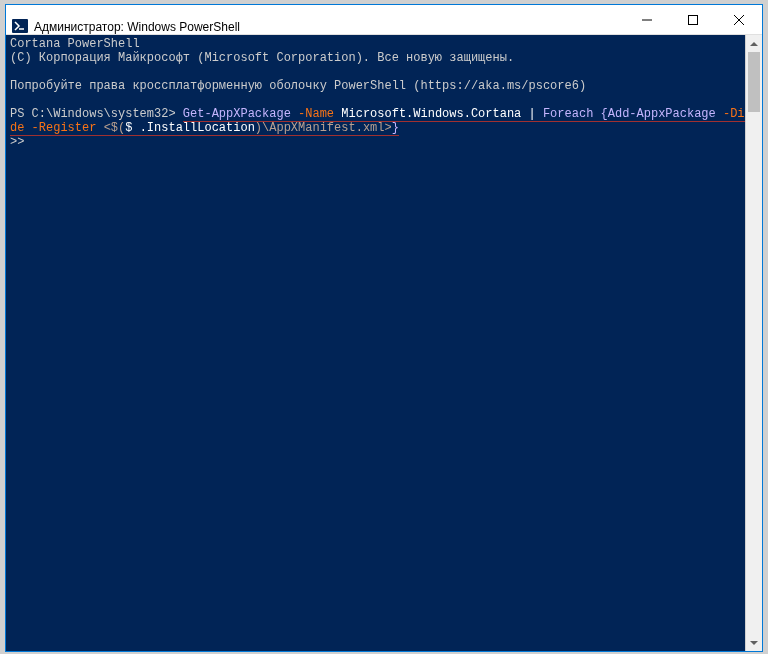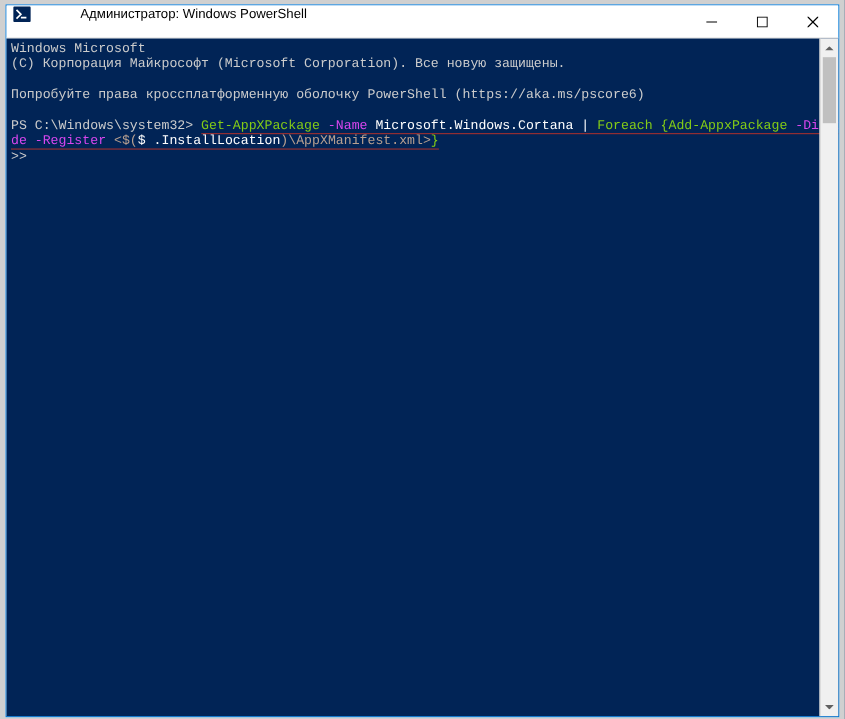--- a/index.html
+++ b/index.html
@@ -22,24 +22,23 @@
       height: 648px;
       background: #ffffff;
       border: 1px solid #0078d7;
       display: flex;
       flex-direction: column;
     }
     .titlebar {
       height: 30px;
       background: #ffffff;
       display: flex;
-      align-items: flex-start;
+      align-items: flex-end;
       padding-left: 6px;
       border-bottom: 1px solid #e0e0e0;
-      gap: 39px;
     }
     .titlebar-icon {
       width: 16px;
       height: 16px;
       margin-right: 6px;
       flex-shrink: 0;
     }
     .titlebar-title {
       font-size: 12px;
       color: #000000;
@@ -74,22 +73,22 @@
     }
     .terminal-line {
       white-space: pre;
     }
     .cmd-area {
       position: relative;
     }
     .underline-red {
       border-bottom: 1px solid #a03030;
     }
-    .token-yellow { color: #84cc16; }
-    .token-gray-param { color: #d946ef; }
+    .token-yellow { color: #c4b5fd; }
+    .token-gray-param { color: #f97316; }
     .token-white { color: #ffffff; }
     .token-pale { color: #b8a090; }
     .prompt-continue {
       color: #cccccc;
     }
     .scrollbar-vert {
       position: absolute;
       right: 0;
       top: 30px;
       bottom: 0;
@@ -149,21 +148,21 @@
       <div class="titlebar-btn close">
         <svg width="10" height="10" viewBox="0 0 10 10">
             <line x1="0" y1="0" x2="10" y2="10" stroke="#000" stroke-width="1"></line>
             <line x1="10" y1="0" x2="0" y2="10" stroke="#000" stroke-width="1"></line>
           </svg>
       </div>
     </div>
   </div>
 
   <div class="terminal">
-    <div class="terminal-line">Windows Microsoft</div>
+    <div class="terminal-line">Cortana PowerShell</div>
     <div class="terminal-line">(C) Корпорация Майкрософт (Microsoft Corporation). Все новую защищены.</div>
     <div class="terminal-line">&nbsp;</div>
     <div class="terminal-line">Попробуйте права кроссплатформенную оболочку PowerShell (https://aka.ms/pscore6)</div>
     <div class="terminal-line">&nbsp;</div>
     <div class="cmd-area">
       <div class="terminal-line"><span>PS C:\Windows\system32&gt; </span><span class="underline-red"><span class="token-yellow">Get-AppXPackage</span><span class="token-gray-param"> -Name </span><span class="token-white">Microsoft.Windows.Cortana </span><span class="token-white">|</span><span class="token-yellow"> Foreach </span><span class="token-yellow">{</span><span class="token-yellow">Add-AppxPackage</span><span class="token-gray-param"> -DisableDevelopmentMo</span></span></div>
       <div class="terminal-line"><span class="underline-red"><span class="token-gray-param">de -Register </span><span class="token-pale">&lt;$(</span><span class="token-white">$ </span><span class="token-white">.InstallLocation</span><span class="token-pale">)</span><span class="token-pale">\AppXManifest.xml&gt;</span><span class="token-yellow">}</span></span></div>
     </div>
     <div class="terminal-line prompt-continue">&gt;&gt;</div>
   </div>

